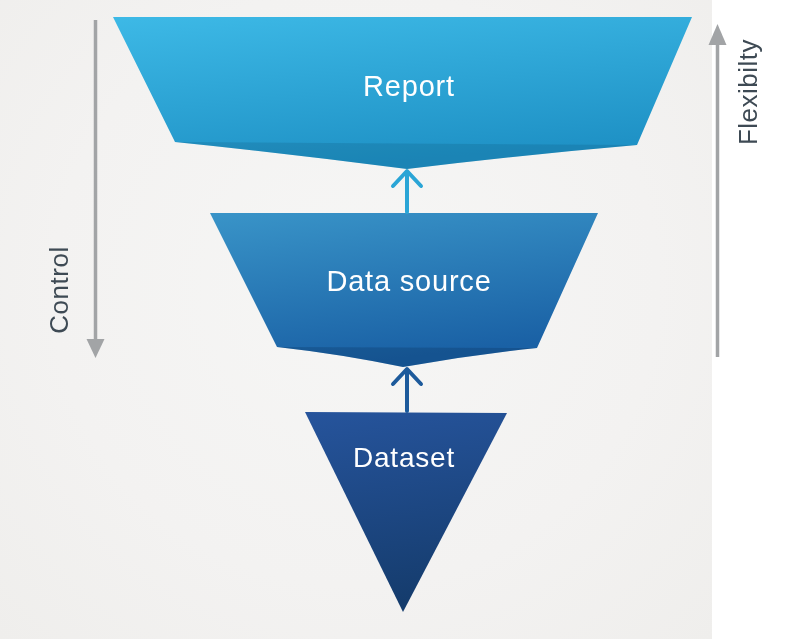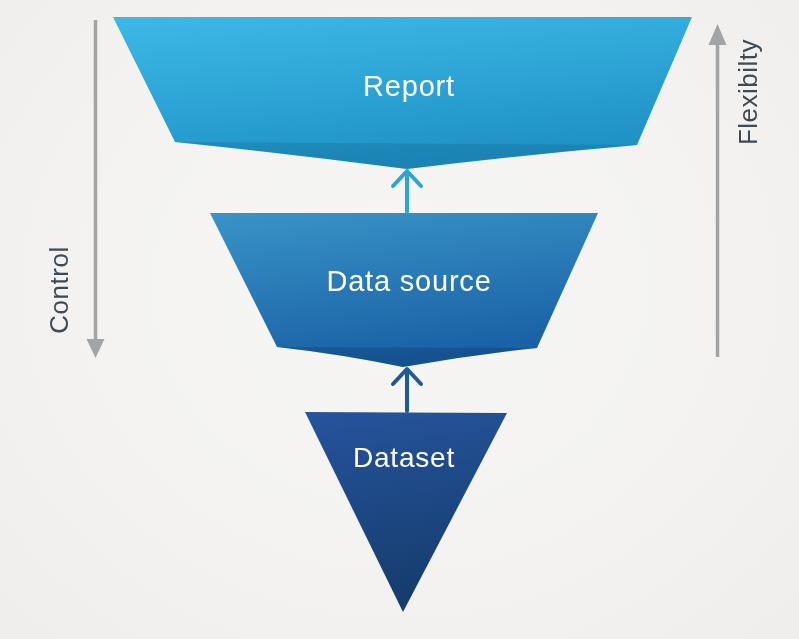--- a/index.html
+++ b/index.html
@@ -7,21 +7,21 @@
     padding: 0;
   }
   body {
     width: 799px;
     height: 639px;
     overflow: hidden;
     font-family: "Liberation Sans", sans-serif;
   }
   .stage {
     position: relative;
-    width: 799px;
+    width: 712px;
     height: 639px;
     background: radial-gradient(ellipse at 50% 45%, #f6f6f5 0%, #f3f2f1 60%, #efeeec 100%);
   }
   svg { display: block; }
   .layer-label {
     fill: #ffffff;
     font-family: "Liberation Sans", sans-serif;
     letter-spacing: 0.8px;
   }
   .axis-label {

